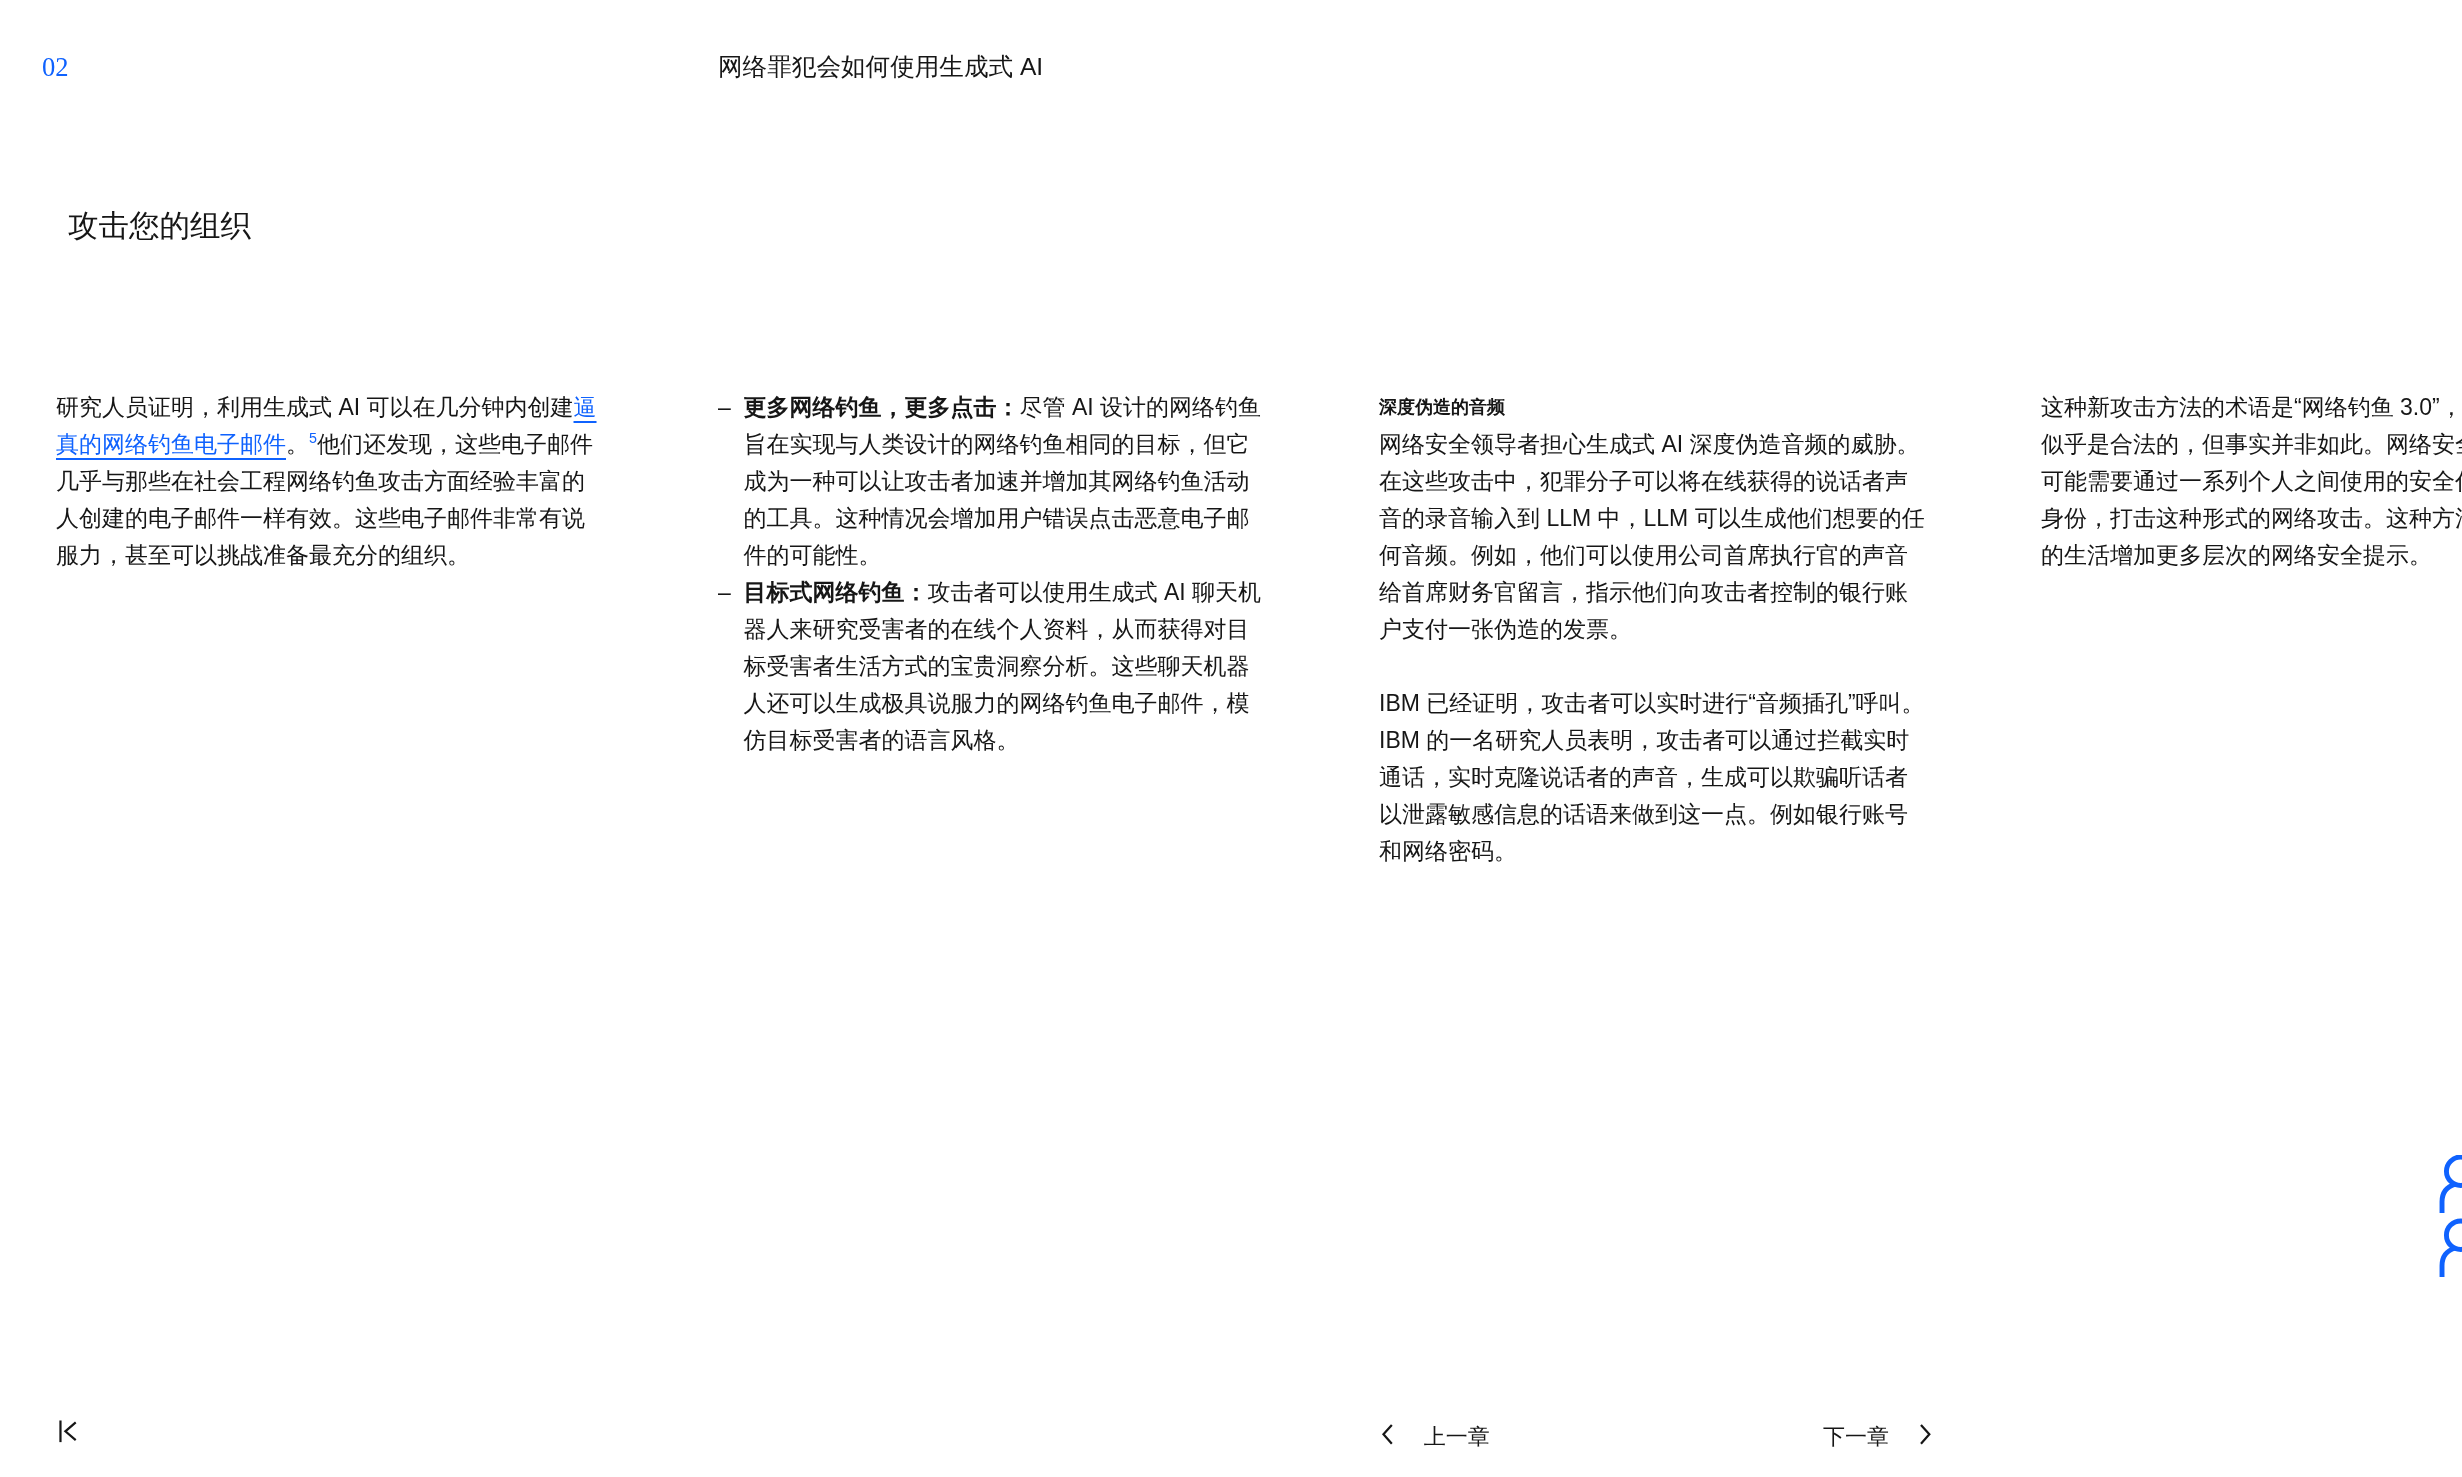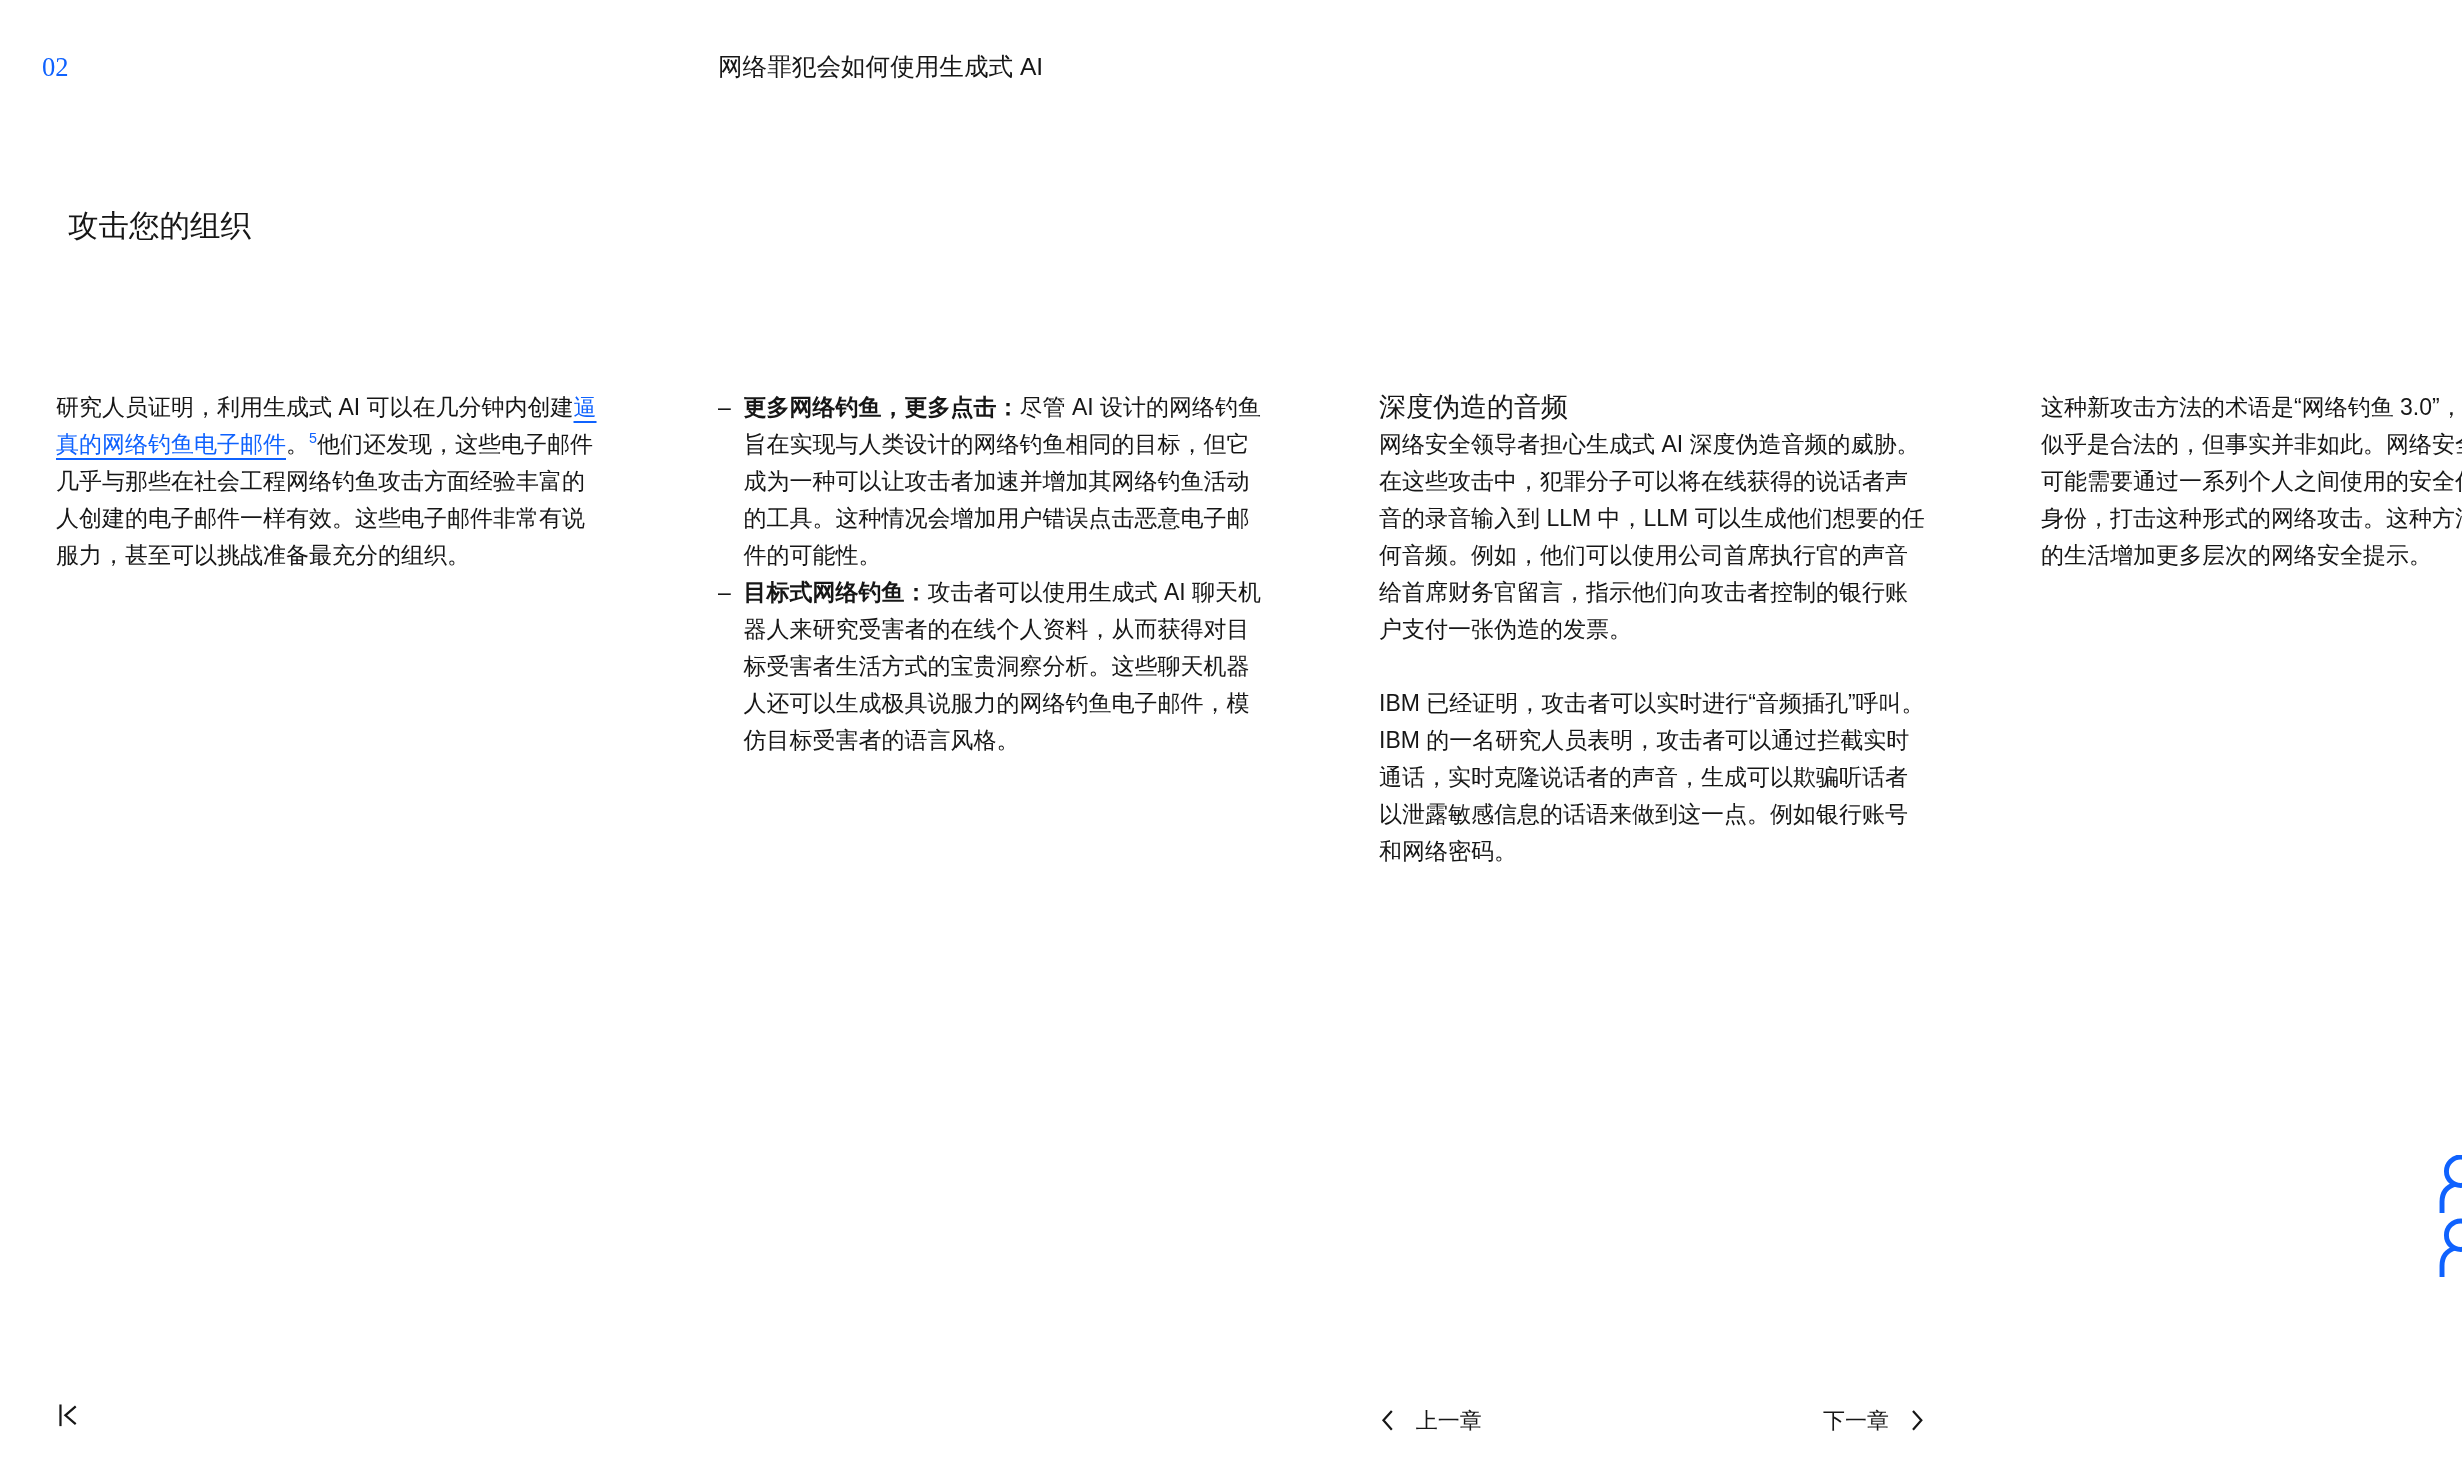--- a/index.html
+++ b/index.html
@@ -11,33 +11,33 @@
   .abs{position:absolute;}
   
   .chapter-number{left:42px;top:51px;font-size:26.6px;line-height:32.5px;color:#0f62fe;font-family:Liberation Serif, serif;}
   .doc-title{left:718px;top:51px;font-size:24.6px;line-height:32.5px;color:#161616;}
   
   .section-title{left:56px;top:195px;margin:12px;font-size:30.5px;line-height:37px;font-weight:400;color:#161616;}
   
   .col{position:absolute;top:389px;width:548px;font-size:23px;line-height:37px;color:#161616;}
   .col1{left:56px;} .col2{left:718px;} .col3{left:1379px;} .col4{left:2041px;}
   .col p{margin:0;}
-  .subhead{margin:59px 0 0 0;font-size:27px;line-height:37px;font-weight:400;}
+  .subhead{margin:59px 0 0 0;font-size:18px;line-height:37px;font-weight:700;}
   .col .first-subhead{margin-top:0;}
   .gap-top{margin-top:37px !important;}
   
   .bullet{display:flex;align-items:flex-start;}
   .bullet-marker{flex:0 0 25.6px;font-size:23px;line-height:37px;}
   .bullet p{flex:1;}
   
   .run-bold{font-weight:700;}
   a.run-link{color:#0f62fe;text-decoration:underline;text-decoration-thickness:2px;text-underline-offset:6.4px;}
   sup.run-sup{color:#0f62fe;font-size:0.62em;line-height:0;vertical-align:super;}
   
-  .footer-item{display:flex;align-items:center;gap:22px;font-size:22px;line-height:27.6px;color:#161616;cursor:pointer;background:none;border:none;padding:0;font-family:inherit;}
+  .footer-item{display:flex;gap:30px;font-size:22px;line-height:27.6px;color:#161616;cursor:pointer;background:none;border:none;padding:0;font-family:inherit;margin-top:16px;}
   .first-page-btn{left:58px;top:1403px;}
   .prev-btn{left:1381px;top:1407px;}
   .next-btn{left:1823px;top:1407px;}
   .nav-svg{display:block;}
   
   .people-icon{left:2438px;top:1155px;}
 </style>
 </head>
 <body>
 

